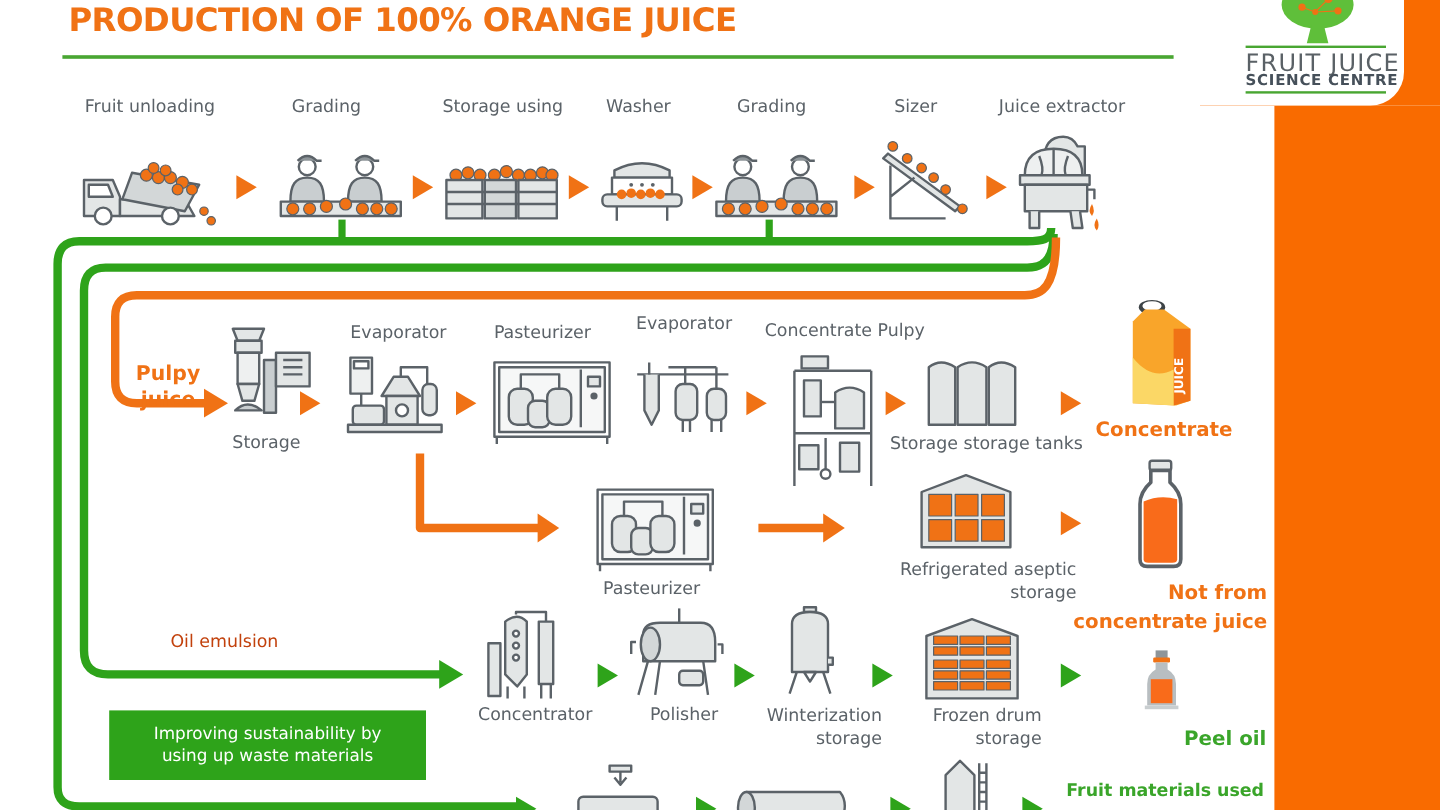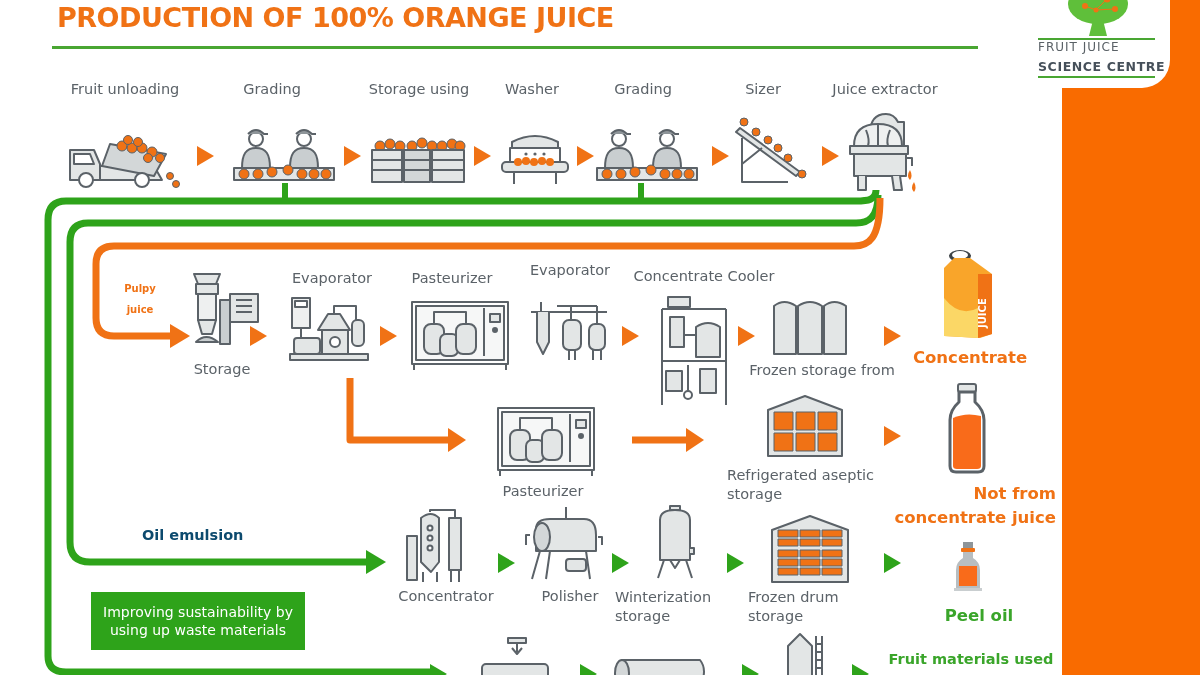--- a/index.html
+++ b/index.html
@@ -4,31 +4,31 @@
 <style>
   html, body { margin:0; padding:0; }
   body { width:1200px; height:675px; position:relative; overflow:hidden; background:#ffffff;
          font-family:"DejaVu Sans", sans-serif; }
   .abs { position:absolute; }
   .title { left:57px; top:2px; font-size:27px; font-weight:bold; color:#f07215; letter-spacing:-0.5px; white-space:nowrap; }
   .title-rule { left:52px; top:46px; width:926px; height:3px; background:#49a632; }
   .side-band { left:1062px; top:88px; width:138px; height:587px; background:#f96b00; }
   .logo-box { left:1000px; top:0; width:200px; height:88px; background:#f96b00; }
   .logo-inner { left:1000px; top:0; width:170px; height:88px; background:#ffffff; border-bottom-right-radius:28px; }
-  .logo-text1 { left:1038px; top:40px; font-size:12px; color:#5a6166; letter-spacing:1px; white-space:nowrap; }
+  .logo-text1 { left:1038px; top:40px; font-size:20px; color:#5a6166; letter-spacing:1px; white-space:nowrap; }
   .logo-text2 { left:1038px; top:59px; font-size:12.5px; color:#46505a; font-weight:bold; letter-spacing:0.6px; white-space:nowrap; }
   .logo-rule1 { left:1038px; top:38px; width:117px; height:2px; background:#49a632; }
   .logo-rule2 { left:1038px; top:76px; width:117px; height:2px; background:#49a632; }
   .lbl { font-size:14.5px; color:#5b6268; white-space:nowrap; text-align:center; transform:translateX(-50%); }
-  .lbl2 { font-size:14.5px; color:#5b6268; text-align:left; transform:translateX(-50%); line-height:19px; }
+  .lbl2 { font-size:14.5px; color:#5b6268; text-align:right; transform:translateX(-50%); line-height:19px; }
   .out-o { font-size:16.5px; font-weight:bold; color:#f07215; text-align:right; transform:translateX(-50%); line-height:24px; white-space:nowrap; }
   .out-g { font-size:16.5px; font-weight:bold; color:#3aa52a; text-align:center; transform:translateX(-50%); white-space:nowrap; }
-  .flow-o { font-size:10px; font-weight:bold; color:#f07215; line-height:21px; text-align:center; }
-  .flow-g { font-size:14.5px; font-weight:bold; color:#0c4a6e; white-space:nowrap; }
-  .sus-box { left:91px; top:592px; width:214px; height:58px; background:#2ea31a; color:#ffffff; font-size:14px;
+  .flow-o { font-size:17px; font-weight:bold; color:#f07215; line-height:21px; text-align:center;margin-top:24px; }
+  .flow-g { font-size:14.5px; font-weight:normal; color:#c2410c; white-space:nowrap; }
+  .sus-box { left:91px; top:592px; width:264px; height:58px; background:#2ea31a; color:#ffffff; font-size:14px;
              text-align:center; display:flex; align-items:center; justify-content:center; line-height:18px; }
   .tri-o { width:0; height:0; border-top:10px solid transparent; border-bottom:10px solid transparent; border-left:17px solid #f07215; }
   .tri-g { width:0; height:0; border-top:10px solid transparent; border-bottom:10px solid transparent; border-left:17px solid #2ea31a; }
   svg.icon { position:absolute; overflow:visible; }
   svg.icon * { stroke-linejoin:round; }
 </style>
 </head>
 <body>
 
 <div class="abs side-band"></div>
@@ -280,21 +280,21 @@
     <path d="M4 14 L80 14" fill="none"></path>
     <path d="M10 14 L10 44 L16 56 L22 44 L22 14"></path>
     <rect x="36" y="22" width="18" height="30" rx="6"></rect>
     <rect x="62" y="26" width="16" height="26" rx="6"></rect>
     <path d="M14 4 L14 14 M44 8 L44 22 M70 8 L70 26 M30 8 L70 8" fill="none"></path>
     <path d="M42 52 L42 62 M48 52 L48 62 M66 52 L66 62 M74 52 L74 62" fill="none"></path>
   </g>
 </svg>
 <div class="abs tri-o" style="left:622px;top:326px"></div>
 
-<div class="abs lbl" style="left:704px;top:268px">Concentrate Cooler</div>
+<div class="abs lbl" style="left:704px;top:268px">Concentrate Pulpy</div>
 <svg class="icon" style="left:658px;top:295px" width="72" height="112">
   <g stroke="#5b6268" stroke-width="2" fill="#e3e6e6">
     <rect x="10" y="2" width="22" height="10"></rect>
     <path d="M4 14 L68 14 M4 14 L4 110 M68 14 L68 110 M4 66 L68 66" fill="none"></path>
     <rect x="12" y="22" width="14" height="30"></rect>
     <path d="M38 32 Q50 24 62 32 L62 62 L38 62 Z"></path>
     <path d="M26 40 L38 40" fill="none"></path>
     <rect x="8" y="76" width="16" height="20"></rect>
     <rect x="42" y="74" width="16" height="24"></rect>
     <path d="M30 70 L30 96" fill="none"></path>
@@ -303,21 +303,21 @@
 </svg>
 <div class="abs tri-o" style="left:738px;top:326px"></div>
 
 <svg class="icon" style="left:772px;top:298px" width="76" height="58">
   <g stroke="#5b6268" stroke-width="2" fill="#e3e6e6">
     <path d="M2 8 Q12 0 24 8 L24 56 L2 56 Z"></path>
     <path d="M26 8 Q38 0 50 8 L50 56 L26 56 Z"></path>
     <path d="M52 8 Q62 0 74 8 L74 56 L52 56 Z"></path>
   </g>
 </svg>
-<div class="abs lbl" style="left:822px;top:362px">Frozen storage from</div>
+<div class="abs lbl" style="left:822px;top:362px">Storage storage tanks</div>
 <div class="abs tri-o" style="left:884px;top:326px"></div>
 
 <svg class="icon" style="left:940px;top:248px" width="56" height="92">
   <ellipse cx="20" cy="8" rx="11" ry="6" fill="#3d4347"></ellipse>
   <ellipse cx="20" cy="7" rx="8" ry="4" fill="#ffffff"></ellipse>
   <path d="M4 20 L14 10 L30 10 L52 26 L52 86 L40 90 L4 88 Z" fill="#f9a52a"></path>
   <path d="M38 26 L52 26 L52 86 L38 90 Z" fill="#f07215"></path>
   <path d="M4 50 Q20 70 38 60 L38 90 L4 88 Z" fill="#fbd766"></path>
   <text x="46" y="80" fill="#ffffff" font-size="10" font-weight="bold" transform="rotate(-90 46 80)" font-family="DejaVu Sans, sans-serif">JUICE</text>
 </svg>
@@ -426,21 +426,21 @@
 <div class="abs lbl2" style="left:808px;top:588px;width:120px">Frozen drum storage</div>
 <div class="abs tri-g" style="left:884px;top:553px"></div>
 
 <svg class="icon" style="left:954px;top:540px" width="28" height="52">
   <rect x="9" y="2" width="10" height="8" fill="#8e9599"></rect>
   <rect x="7" y="8" width="14" height="4" rx="1" fill="#f07215"></rect>
   <path d="M9 12 L19 12 L19 18 Q26 22 26 30 L26 48 L2 48 L2 30 Q2 22 9 18 Z" fill="#b8bec1"></path>
   <path d="M5 26 L23 26 L23 46 L5 46 Z" fill="#f96b1a"></path>
   <rect x="0" y="48" width="28" height="3" fill="#c9ced0"></rect>
 </svg>
-<div class="abs out-g" style="left:979px;top:606px">Peel oil</div>
+<div class="abs out-g" style="left:1021px;top:606px">Peel oil</div>
 
 <div class="abs sus-box">
   <span style="width:210px">Improving sustainability by using up waste materials</span>
 </div>
 
 <div class="abs tri-g" style="left:430px;top:664px"></div>
 <svg class="icon" style="left:480px;top:636px" width="70" height="50">
   <g stroke="#5b6268" stroke-width="2" fill="#e3e6e6">
     <rect x="28" y="2" width="18" height="5"></rect>
     <path d="M37 7 L37 16 M32 12 L37 18 L42 12" fill="none"></path>

